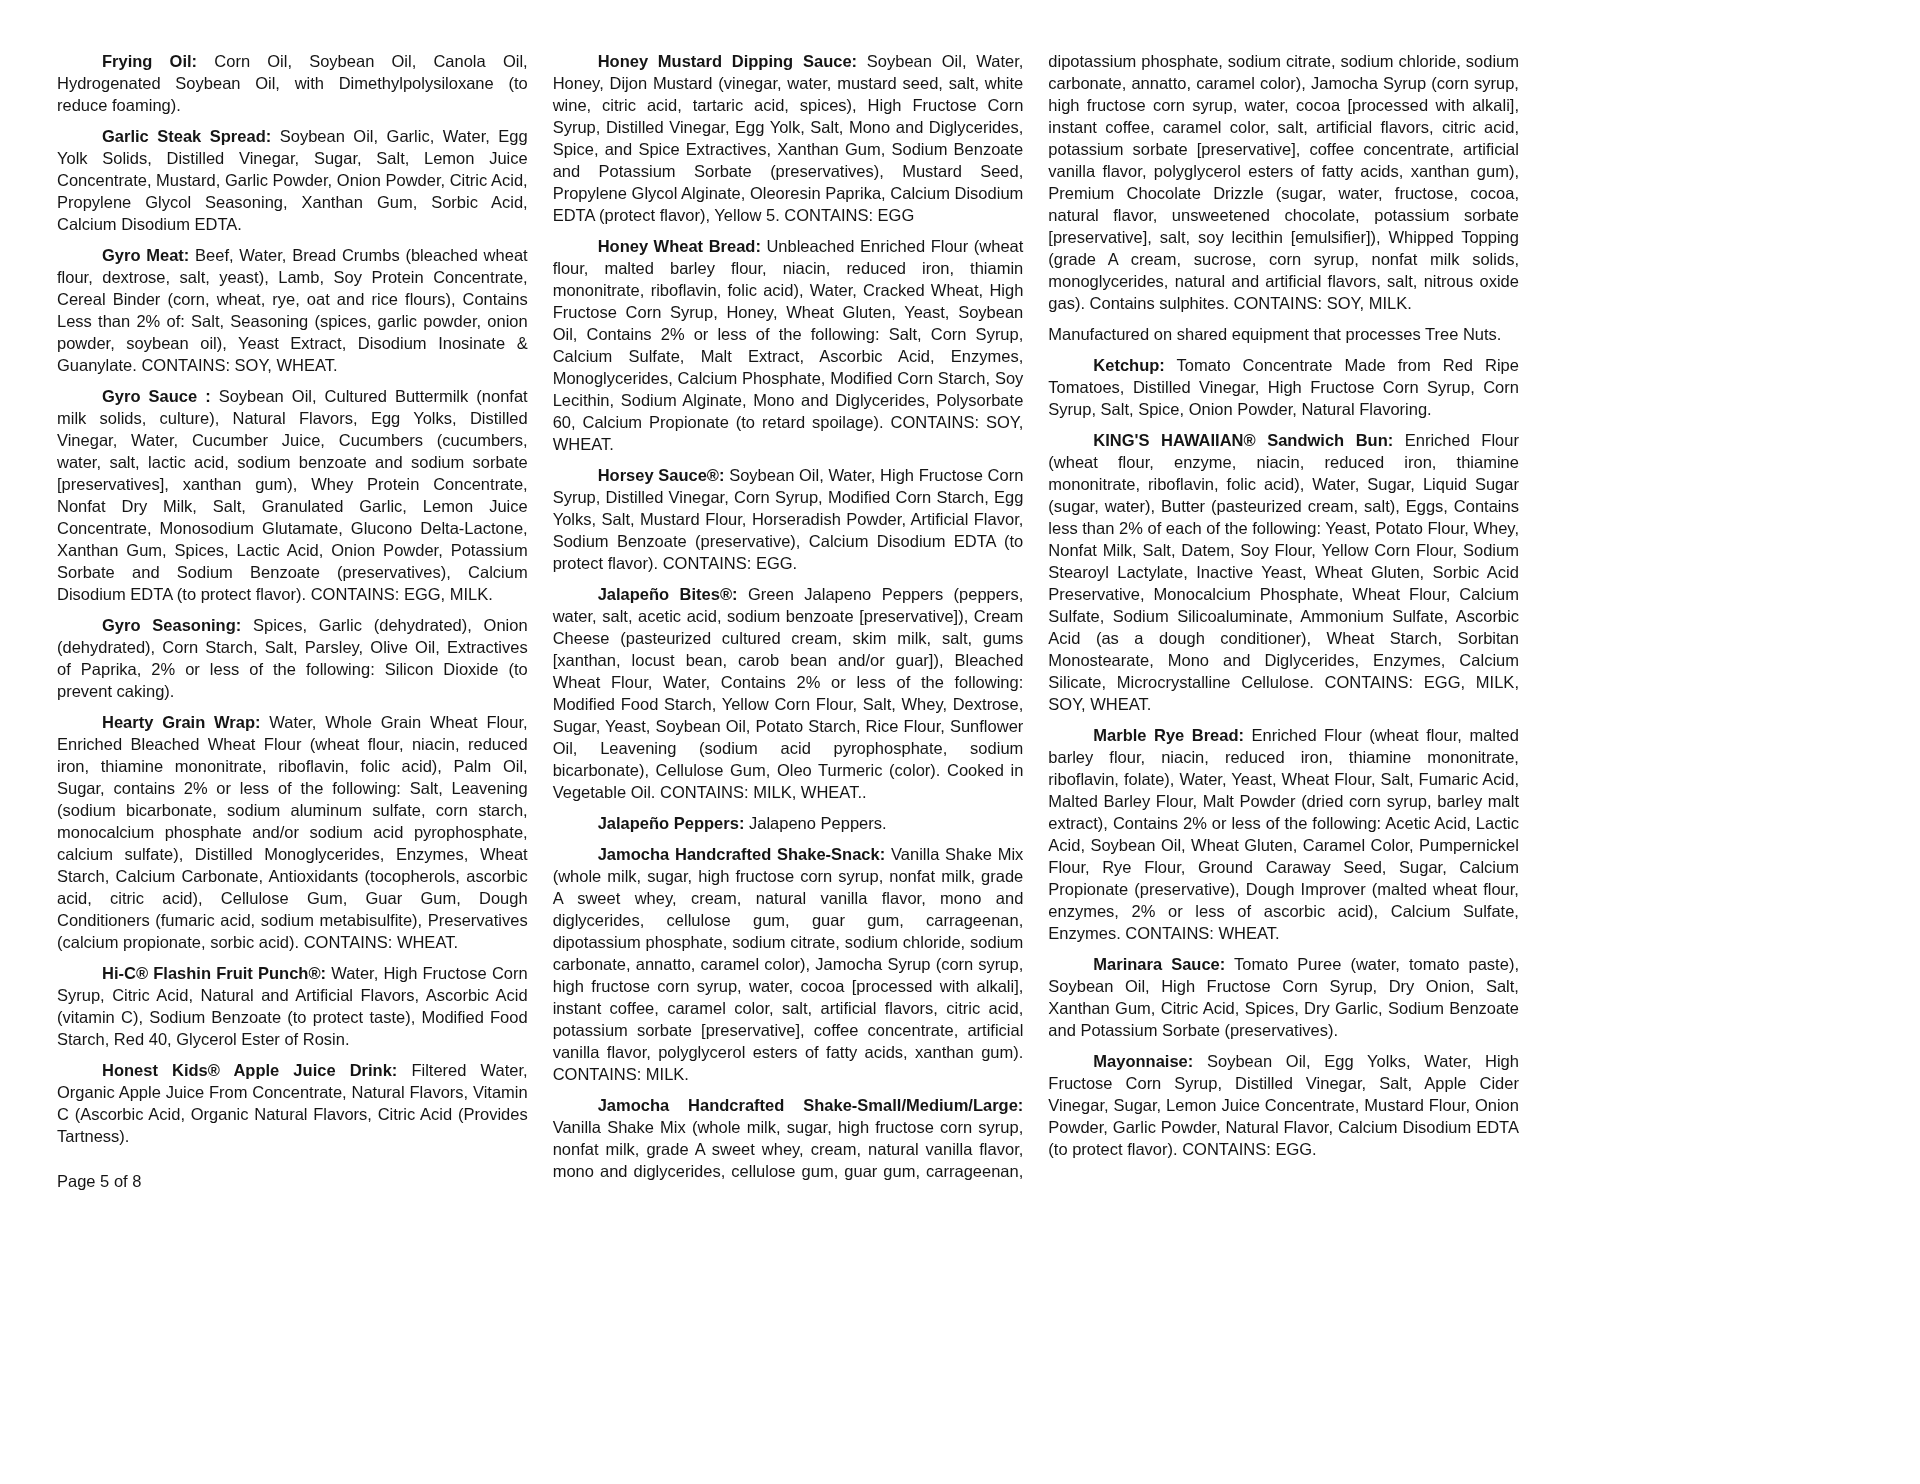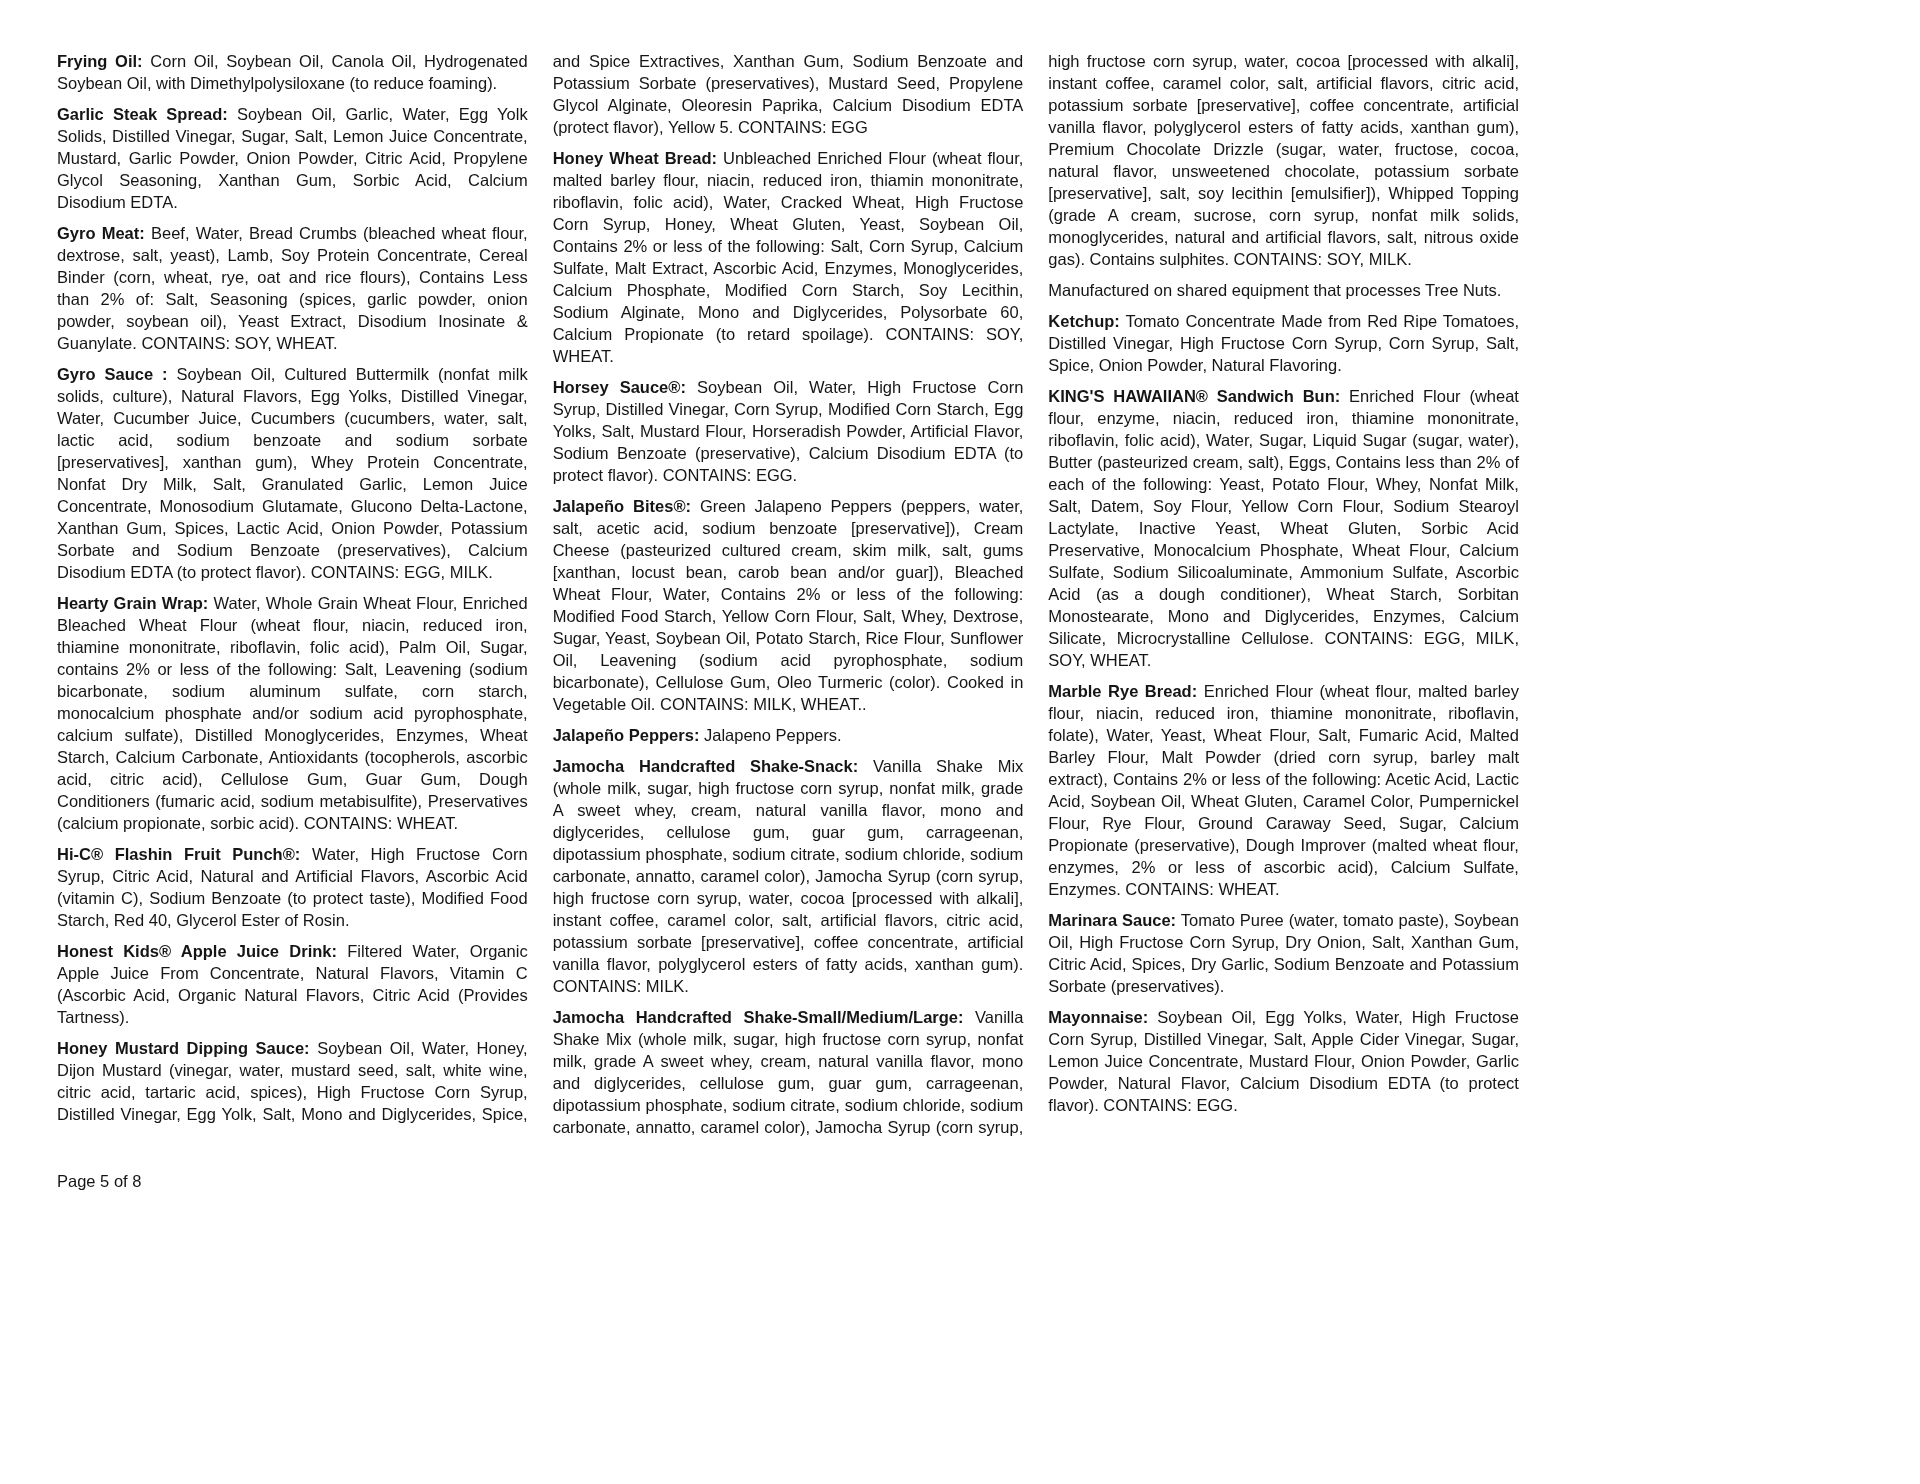--- a/index.html
+++ b/index.html
@@ -27,20 +27,21 @@
     column-gap: 25px;
     text-align: justify;
     font-size: 16.5px;
     line-height: 22px;
   }
   .entry {
     margin: 0 0 9px 0;
   }
   .term {
     font-weight: bold;
+    margin-left: 45px;
   }
   .footer {
     position: absolute;
     left: 57px;
     top: 1170px;
     width: 1462px;
     text-align: left;
     font-size: 16.5px;
     line-height: 22px;
     color: #151515;
@@ -48,20 +49,21 @@
 </style>
 </head>
 <body>
 
 <div class="page">
   <div class="columns" id="columns">
       <p class="entry"><span class="term">Frying Oil:</span> <span>Corn Oil, Soybean Oil, Canola Oil, Hydrogenated Soybean Oil, with Dimethylpolysiloxane (to reduce foaming).</span></p>
       <p class="entry"><span class="term">Garlic Steak Spread:</span> <span>Soybean Oil, Garlic, Water, Egg Yolk Solids, Distilled Vinegar, Sugar, Salt, Lemon Juice Concentrate, Mustard, Garlic Powder, Onion Powder, Citric Acid, Propylene Glycol Seasoning, Xanthan Gum, Sorbic Acid, Calcium Disodium EDTA.</span></p>
       <p class="entry"><span class="term">Gyro Meat:</span> <span>Beef, Water, Bread Crumbs (bleached wheat flour, dextrose, salt, yeast), Lamb, Soy Protein Concentrate, Cereal Binder (corn, wheat, rye, oat and rice flours), Contains Less than 2% of: Salt, Seasoning (spices, garlic powder, onion powder, soybean oil), Yeast Extract, Disodium Inosinate &amp; Guanylate. CONTAINS: SOY, WHEAT.</span></p>
       <p class="entry"><span class="term">Gyro Sauce :</span> <span>Soybean Oil, Cultured Buttermilk (nonfat milk solids, culture), Natural Flavors, Egg Yolks, Distilled Vinegar, Water, Cucumber Juice, Cucumbers (cucumbers, water, salt, lactic acid, sodium benzoate and sodium sorbate [preservatives], xanthan gum), Whey Protein Concentrate, Nonfat Dry Milk, Salt, Granulated Garlic, Lemon Juice Concentrate, Monosodium Glutamate, Glucono Delta-Lactone, Xanthan Gum, Spices, Lactic Acid, Onion Powder, Potassium Sorbate and Sodium Benzoate (preservatives), Calcium Disodium EDTA (to protect flavor). CONTAINS: EGG, MILK.</span></p>
+      <p class="entry"><span class="term">Gyro Seasoning:</span> <span>Spices, Garlic (dehydrated), Onion (dehydrated), Corn Starch, Salt, Parsley, Olive Oil, Extractives of Paprika, 2% or less of the following: Silicon Dioxide (to prevent caking).</span></p>
       <p class="entry"><span class="term">Hearty Grain Wrap:</span> <span>Water, Whole Grain Wheat Flour, Enriched Bleached Wheat Flour (wheat flour, niacin, reduced iron, thiamine mononitrate, riboflavin, folic acid), Palm Oil, Sugar, contains 2% or less of the following: Salt, Leavening (sodium bicarbonate, sodium aluminum sulfate, corn starch, monocalcium phosphate and/or sodium acid pyrophosphate, calcium sulfate), Distilled Monoglycerides, Enzymes, Wheat Starch, Calcium Carbonate, Antioxidants (tocopherols, ascorbic acid, citric acid), Cellulose Gum, Guar Gum, Dough Conditioners (fumaric acid, sodium metabisulfite), Preservatives (calcium propionate, sorbic acid). CONTAINS: WHEAT.</span></p>
       <p class="entry"><span class="term">Hi-C® Flashin Fruit Punch®:</span> <span>Water, High Fructose Corn Syrup, Citric Acid, Natural and Artificial Flavors, Ascorbic Acid (vitamin C), Sodium Benzoate (to protect taste), Modified Food Starch, Red 40, Glycerol Ester of Rosin.</span></p>
       <p class="entry"><span class="term">Honest Kids® Apple Juice Drink:</span> <span>Filtered Water, Organic Apple Juice From Concentrate, Natural Flavors, Vitamin C (Ascorbic Acid, Organic Natural Flavors, Citric Acid (Provides Tartness).</span></p>
       <p class="entry"><span class="term">Honey Mustard Dipping Sauce:</span> <span>Soybean Oil, Water, Honey, Dijon Mustard (vinegar, water, mustard seed, salt, white wine, citric acid, tartaric acid, spices), High Fructose Corn Syrup, Distilled Vinegar, Egg Yolk, Salt, Mono and Diglycerides, Spice, and Spice Extractives, Xanthan Gum, Sodium Benzoate and Potassium Sorbate (preservatives), Mustard Seed, Propylene Glycol Alginate, Oleoresin Paprika, Calcium Disodium EDTA (protect flavor), Yellow 5. CONTAINS: EGG</span></p>
       <p class="entry"><span class="term">Honey Wheat Bread:</span> <span>Unbleached Enriched Flour (wheat flour, malted barley flour, niacin, reduced iron, thiamin mononitrate, riboflavin, folic acid), Water, Cracked Wheat, High Fructose Corn Syrup, Honey, Wheat Gluten, Yeast, Soybean Oil, Contains 2% or less of the following: Salt, Corn Syrup, Calcium Sulfate, Malt Extract, Ascorbic Acid, Enzymes, Monoglycerides, Calcium Phosphate, Modified Corn Starch, Soy Lecithin, Sodium Alginate, Mono and Diglycerides, Polysorbate 60, Calcium Propionate (to retard spoilage). CONTAINS: SOY, WHEAT.</span></p>
       <p class="entry"><span class="term">Horsey Sauce®:</span> <span>Soybean Oil, Water, High Fructose Corn Syrup, Distilled Vinegar, Corn Syrup, Modified Corn Starch, Egg Yolks, Salt, Mustard Flour, Horseradish Powder, Artificial Flavor, Sodium Benzoate (preservative), Calcium Disodium EDTA (to protect flavor). CONTAINS: EGG.</span></p>
       <p class="entry"><span class="term">Jalapeño Bites®:</span> <span>Green Jalapeno Peppers (peppers, water, salt, acetic acid, sodium benzoate [preservative]), Cream Cheese (pasteurized cultured cream, skim milk, salt, gums [xanthan, locust bean, carob bean and/or guar]), Bleached Wheat Flour, Water, Contains 2% or less of the following: Modified Food Starch, Yellow Corn Flour, Salt, Whey, Dextrose, Sugar, Yeast, Soybean Oil, Potato Starch, Rice Flour, Sunflower Oil, Leavening (sodium acid pyrophosphate, sodium bicarbonate), Cellulose Gum, Oleo Turmeric (color). Cooked in Vegetable Oil. CONTAINS: MILK, WHEAT..</span></p>
       <p class="entry"><span class="term">Jalapeño Peppers:</span> <span>Jalapeno Peppers.</span></p>
       <p class="entry"><span class="term">Jamocha Handcrafted Shake-Snack:</span> <span>Vanilla Shake Mix (whole milk, sugar, high fructose corn syrup, nonfat milk, grade A sweet whey, cream, natural vanilla flavor, mono and diglycerides, cellulose gum, guar gum, carrageenan, dipotassium phosphate, sodium citrate, sodium chloride, sodium carbonate, annatto, caramel color), Jamocha Syrup (corn syrup, high fructose corn syrup, water, cocoa [processed with alkali], instant coffee, caramel color, salt, artificial flavors, citric acid, potassium sorbate [preservative], coffee concentrate, artificial vanilla flavor, polyglycerol esters of fatty acids, xanthan gum). CONTAINS: MILK.</span></p>
       <p class="entry"><span class="term">Jamocha Handcrafted Shake-Small/Medium/Large:</span> <span>Vanilla Shake Mix (whole milk, sugar, high fructose corn syrup, nonfat milk, grade A sweet whey, cream, natural vanilla flavor, mono and diglycerides, cellulose gum, guar gum, carrageenan, dipotassium phosphate, sodium citrate, sodium chloride, sodium carbonate, annatto, caramel color), Jamocha Syrup (corn syrup, high fructose corn syrup, water, cocoa [processed with alkali], instant coffee, caramel color, salt, artificial flavors, citric acid, potassium sorbate [preservative], coffee concentrate, artificial vanilla flavor, polyglycerol esters of fatty acids, xanthan gum), Premium Chocolate Drizzle (sugar, water, fructose, cocoa, natural flavor, unsweetened chocolate, potassium sorbate [preservative], salt, soy lecithin [emulsifier]), Whipped Topping (grade A cream, sucrose, corn syrup, nonfat milk solids, monoglycerides, natural and artificial flavors, salt, nitrous oxide gas). Contains sulphites. CONTAINS: SOY, MILK.</span></p>

